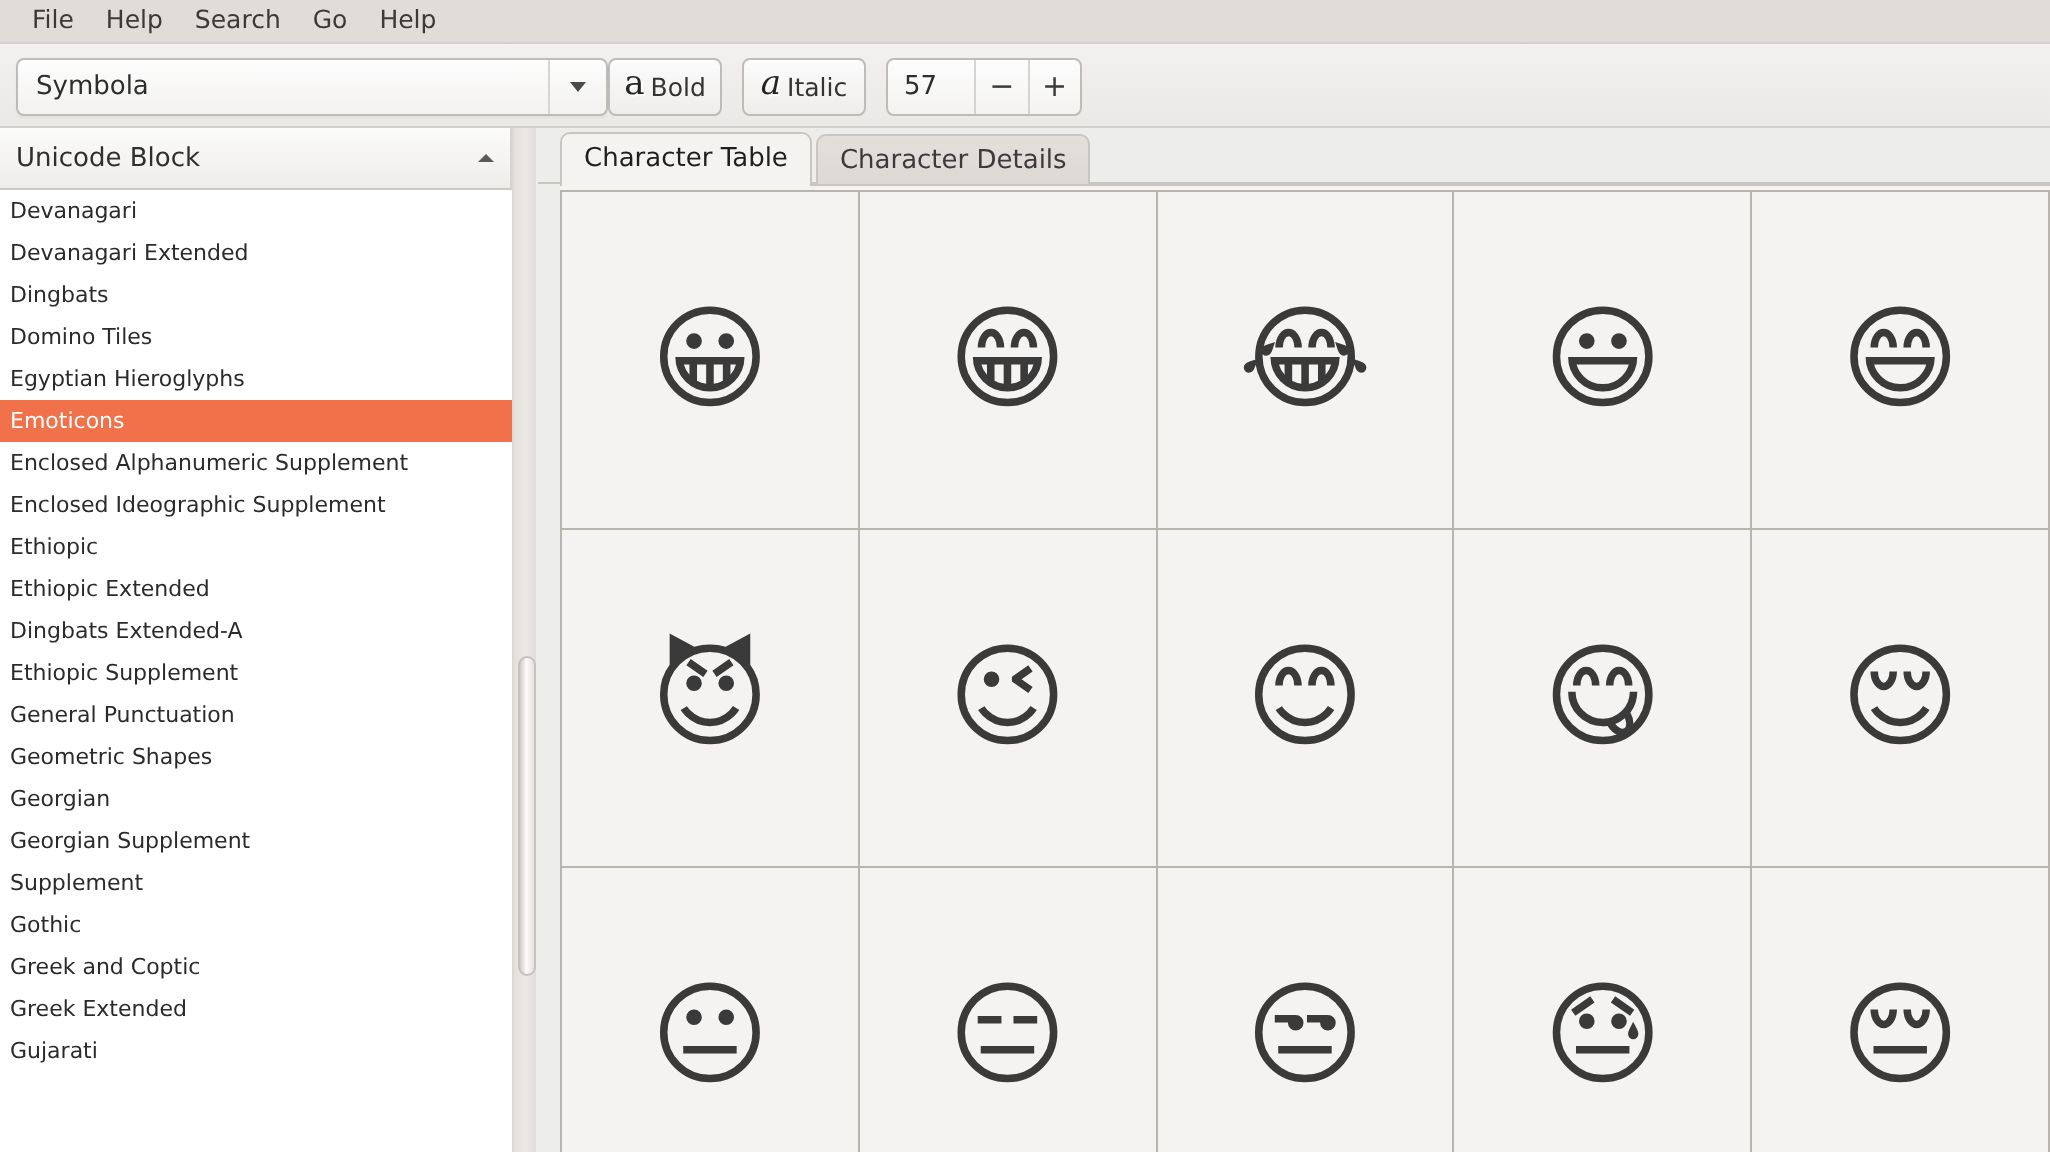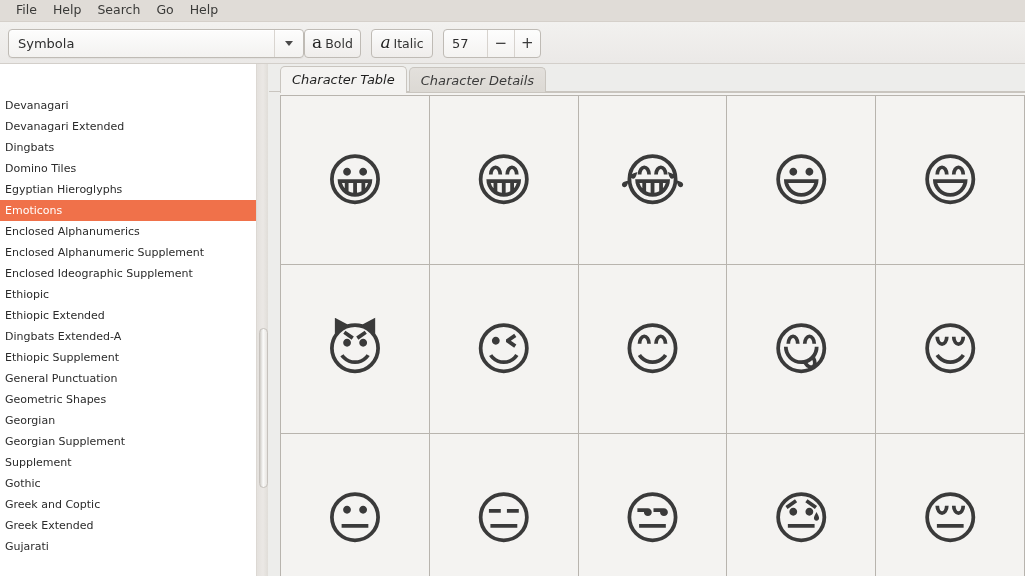--- a/index.html
+++ b/index.html
@@ -219,21 +219,20 @@
     border: 1px solid #c6c2bd;
     box-sizing: border-box;
   }
 
   
   .rightpane {
     position: absolute;
     left: 269px; top: 64px;
     width: 756px; height: 512px;
     background: #ededeb;
-    font-style: italic;
   }
   .tabstrip {
     position: absolute;
     left: 0; top: 0;
     width: 756px; height: 28px;
     box-sizing: border-box;
     display: flex;
     align-items: flex-end;
   }
   .tabstrip::after {
@@ -348,29 +347,32 @@
     <div class="spin">
       <div class="sval">57</div>
       <div class="sbtn">−</div>
       <div class="sbtn">+</div>
     </div>
 
   </div>
 
   <div class="leftpane">
 
+    <div class="col-header">
+      <span class="htxt">Unicode Block</span>
+      <span class="tri-up"></span>
+    </div>
 
     <div class="blocklist" id="blocklist">
         <div class="block-row">Devanagari</div>
         <div class="block-row">Devanagari Extended</div>
         <div class="block-row">Dingbats</div>
         <div class="block-row">Domino Tiles</div>
         <div class="block-row">Egyptian Hieroglyphs</div>
         <div class="block-row sel">Emoticons</div>
-        <div class="block-row">Enclosed Alphanumerics</div>
         <div class="block-row">Enclosed Alphanumeric Supplement</div>
         <div class="block-row">Enclosed Ideographic Supplement</div>
         <div class="block-row">Ethiopic</div>
         <div class="block-row">Ethiopic Extended</div>
         <div class="block-row">Dingbats Extended-A</div>
         <div class="block-row">Ethiopic Supplement</div>
         <div class="block-row">General Punctuation</div>
         <div class="block-row">Geometric Shapes</div>
         <div class="block-row">Georgian</div>
         <div class="block-row">Georgian Supplement</div>

